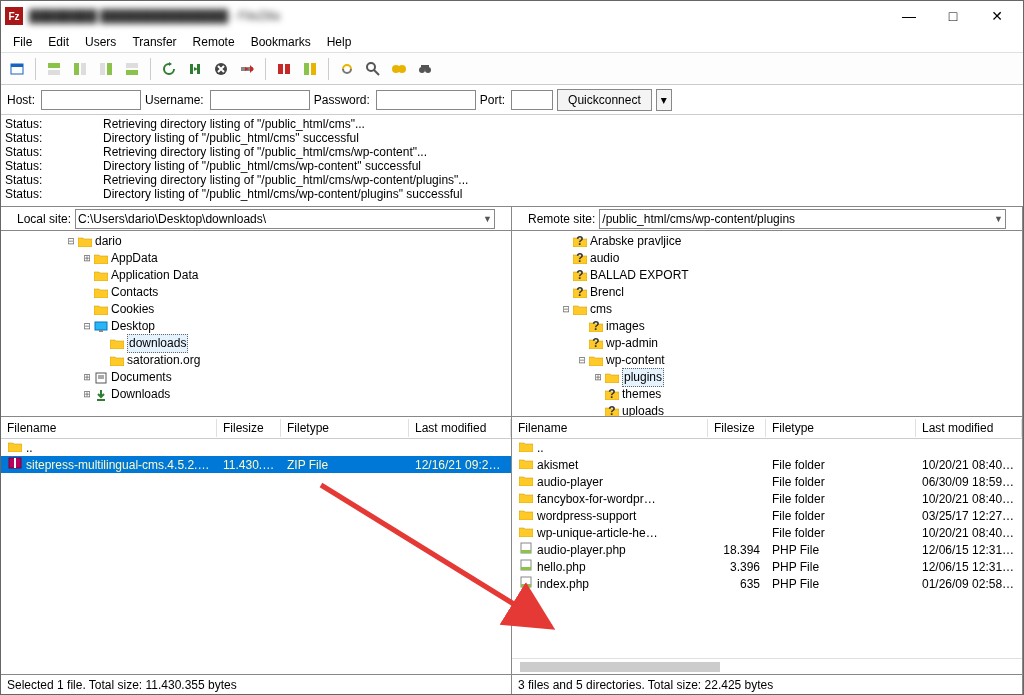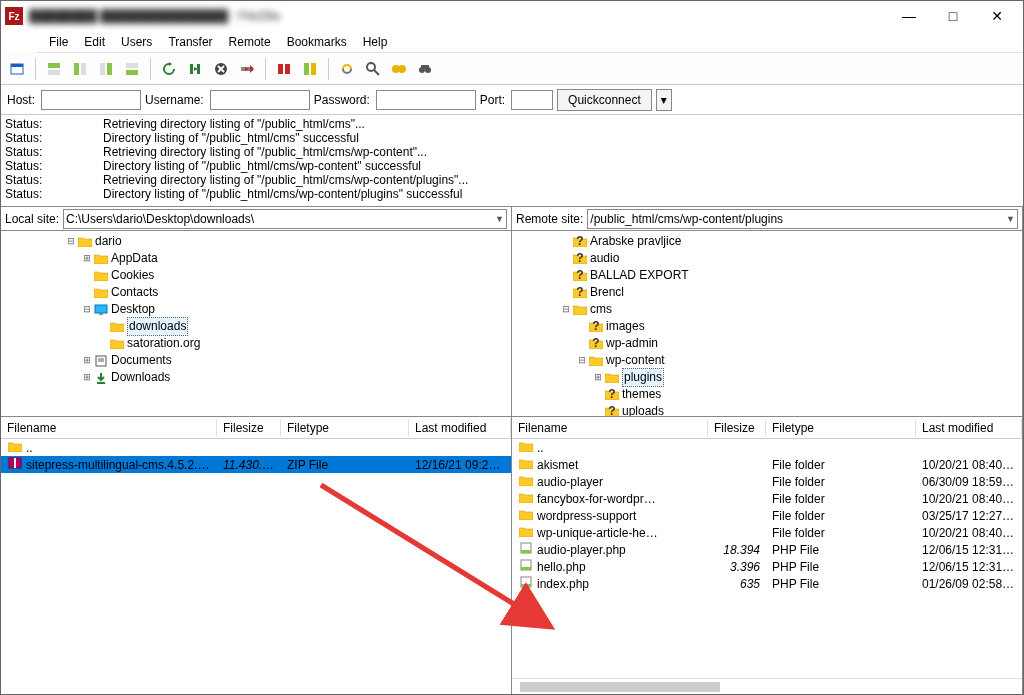--- a/index.html
+++ b/index.html
@@ -4,21 +4,21 @@
 <style>
 * { box-sizing: border-box; margin: 0; padding: 0; font-family: "Segoe UI", Tahoma, sans-serif; font-size: 12px; }
 body { background: #fff; width: 1024px; height: 695px; display: flex; flex-direction: column; overflow: hidden; border: 1px solid #666; }
 
 .titlebar { height: 30px; display: flex; align-items: center; padding: 0 4px; background: #fff; }
 .titlebar .app-icon { width: 18px; height: 18px; background: #a81818; margin-right: 6px; display:flex;align-items:center;justify-content:center;color:#fff;font-weight:bold;font-size:10px; }
 .titlebar .title { flex: 1; filter: blur(3px); color:#333;}
 .titlebar .win-btns { display: flex; }
 .titlebar .win-btn { width: 44px; height: 28px; display: flex; align-items: center; justify-content: center; font-size: 14px; }
 
-.menubar { height: 22px; display: flex; align-items: center; padding: 0 4px; gap: 0; border-bottom: 1px solid #e0e0e0; margin-left: 36px;}
+.menubar { height: 22px; display: flex; align-items: center; padding: 0 4px; gap: 0; border-bottom: 1px solid #e0e0e0;}
 .menubar .item { padding: 2px 8px; }
 
 .toolbar { height: 32px; display: flex; align-items: center; padding: 2px 4px; gap: 2px; border-bottom:1px solid #ccc; background:#fdfdfd;}
 .toolbar .sep { width:1px; height:22px; background:#ccc; margin:0 4px;}
 .tbtn { width:24px;height:24px; border:1px solid transparent; display:flex;align-items:center;justify-content:center; font-size:14px;}
 .tbtn svg{width:16px;height:16px;}
 
 .qc { height: 30px; display:flex; align-items:center; padding:2px 6px; gap:4px; border-bottom:1px solid #ccc;}
 .qc label{margin-right:2px;}
 .qc input{height:20px;border:1px solid #888;padding:1px 3px;}
@@ -29,38 +29,38 @@
 .qc button{height:22px;padding:1px 10px;border:1px solid #888;background:#f4f4f4;}
 .qc .drop{width:16px;padding:0;display:flex;align-items:center;justify-content:center;}
 
 .logpane { height: 92px; overflow: hidden; border-bottom:1px solid #888; padding:2px 4px; font-family: monospace,"Segoe UI"; font-size:12px; line-height:14px;}
 .logpane .row{display:flex;}
 .logpane .lbl{width:98px;}
 
 .main { flex:1; display:flex; min-height:0;}
 .col { flex:1; display:flex; flex-direction:column; min-width:0;border-right:1px solid #888;}
 .col:last-child{border-right:none;}
-.pathrow{display:flex;align-items:center;border-bottom:1px solid #888;padding:2px 4px;gap:4px;height:24px;background:#fff;}
+.pathrow{display:flex;align-items:center;border-bottom:1px solid #888;padding:2px 16px;gap:4px;height:24px;background:#fff;}
 .pathrow select,.pathrow .combo{flex:1;border:1px solid #888;height:20px;padding:0 2px;background:#fff;display:flex;align-items:center;justify-content:space-between;}
 .combo .arr{font-size:9px;color:#555;}
 .tree{flex:0 0 186px;overflow:auto;border-bottom:1px solid #888;padding:2px 0;background:#fff;font-size:12px;line-height:17px;}
 .tree-row{display:flex;align-items:center;height:17px;white-space:nowrap;}
 .tree-row .ind{display:inline-block;}
 .tree-row .expander{width:12px;text-align:center;color:#666;font-size:9px;cursor:default;}
 .tree-row .ico{width:16px;height:14px;display:inline-flex;align-items:center;justify-content:center;margin-right:2px;}
 .tree-row.sel .lbl{background:#e5f3ff;border:1px dotted #666;padding:0 1px;}
 .folder-ico{width:14px;height:11px;display:block;}
 .listhdr{display:flex;border-bottom:1px solid #ccc;background:#fff;height:22px;align-items:center;}
 .listhdr .hc{padding:2px 6px;border-right:1px solid #e0e0e0;overflow:hidden;white-space:nowrap;}
 .list{flex:1;overflow:auto;background:#fff;position:relative;}
 .list .row{display:flex;height:17px;align-items:center;white-space:nowrap;}
-.list .row.sel{background:#0078d7;color:#000000;}
+.list .row.sel{background:#0078d7;color:#fef9c3;}
 .list .cell{padding:0 6px;overflow:hidden;text-overflow:ellipsis;}
 .list .ico{width:16px;display:inline-flex;align-items:center;justify-content:center;margin-right:3px;}
-.ral{text-align:right;font-style:italic;}
+.ral{text-align:right;}
 .status{height:20px;border-top:1px solid #888;padding:2px 6px;display:flex;align-items:center;background:#fff;}
 
 .l-c1{width:216px;}.l-c2{width:64px;}.l-c3{width:128px;}.l-c4{flex:1;}
 .r-c1{width:196px;}.r-c2{width:58px;}.r-c3{width:150px;}.r-c4{flex:1;}
 
 .arrow-overlay{position:absolute;pointer-events:none;left:0;top:0;}
 .scroll-strip{height:16px;border-top:1px solid #e0e0e0;background:#fff;display:flex;align-items:center;}
 .scroll-strip .track{margin-left:8px;flex:1;height:10px;}
 .sc-thumb{width:200px;height:10px;background:#ccc;}
 </style>
@@ -258,31 +258,41 @@
           <span class="lbl">AppData</span>
         </div>
         <div class="tree-row">
           <span class="ind" style="width: 80px;"></span>
           <span class="expander"></span>
           <span class="ico">
             <svg class="folder-ico" viewBox="0 0 14 11">
               <path d="M0 2h5l1 1h8v8H0z" fill="#ffca28" stroke="#c79100" stroke-width="0.5"></path>
             </svg>
           </span>
+          <span class="lbl">Application Data</span>
+        </div>
+        <div class="tree-row">
+          <span class="ind" style="width: 80px;"></span>
+          <span class="expander"></span>
+          <span class="ico">
+            <svg class="folder-ico" viewBox="0 0 14 11">
+              <path d="M0 2h5l1 1h8v8H0z" fill="#ffca28" stroke="#c79100" stroke-width="0.5"></path>
+            </svg>
+          </span>
+          <span class="lbl">Contacts</span>
+        </div>
+        <div class="tree-row">
+          <span class="ind" style="width: 80px;"></span>
+          <span class="expander"></span>
+          <span class="ico">
+            <svg class="folder-ico" viewBox="0 0 14 11">
+              <path d="M0 2h5l1 1h8v8H0z" fill="#ffca28" stroke="#c79100" stroke-width="0.5"></path>
+            </svg>
+          </span>
           <span class="lbl">Cookies</span>
-        </div>
-        <div class="tree-row">
-          <span class="ind" style="width: 80px;"></span>
-          <span class="expander"></span>
-          <span class="ico">
-            <svg class="folder-ico" viewBox="0 0 14 11">
-              <path d="M0 2h5l1 1h8v8H0z" fill="#ffca28" stroke="#c79100" stroke-width="0.5"></path>
-            </svg>
-          </span>
-          <span class="lbl">Contacts</span>
         </div>
         <div class="tree-row">
           <span class="ind" style="width: 80px;"></span>
           <span class="expander">⊟</span>
           <span class="ico">
             <svg width="14" height="12" viewBox="0 0 14 12">
               <rect x="1" y="1" width="12" height="8" fill="#29b6f6" stroke="#0277bd"></rect>
               <rect x="5" y="9" width="4" height="2" fill="#888"></rect>
             </svg>
           </span>
@@ -354,20 +364,21 @@
               <svg width="14" height="12" viewBox="0 0 14 12">
                 <rect x="1" y="1" width="12" height="10" fill="#b8005c" stroke="#7b003b"></rect>
                 <rect x="6" y="1" width="2" height="10" fill="#fff"></rect>
               </svg>
             </span><span>sitepress-multilingual-cms.4.5.2.zip</span></div>
           <div class="cell ral l-c2">11.430.355</div>
           <div class="cell l-c3">ZIP File</div>
           <div class="cell l-c4">12/16/21 09:28:43</div>
         </div>
       </div>
+    <div class="status">Selected 1 file. Total size: 11.430.355 bytes</div>
   </div>
 
   <div class="col">
     <div class="pathrow">
       <span>Remote site:</span>
       <div class="combo">
         <span>/public_html/cms/wp-content/plugins</span>
         <span class="arr">▼</span>
       </div>
     </div>
@@ -590,20 +601,21 @@
           <div class="cell ral r-c2">635</div>
           <div class="cell r-c3">PHP File</div>
           <div class="cell r-c4">01/26/09 02:58:…</div>
         </div>
       </div>
     <div class="scroll-strip">
         <div class="track">
           <div class="sc-thumb"></div>
         </div>
       </div>
+    <div class="status">3 files and 5 directories. Total size: 22.425 bytes</div>
   </div>
 
   <svg class="arrow-overlay" width="1024" height="480">
     <defs>
         <marker id="ah" markerWidth="12" markerHeight="12" refX="9" refY="5" orient="auto">
           <path d="M0 0L10 5L0 10z" fill="#e53935"></path>
         </marker>
       </defs>
     <line x1="320" y1="278" x2="550" y2="420" stroke="#e53935" stroke-width="5" marker-end="url(#ah)"></line>
   </svg>

